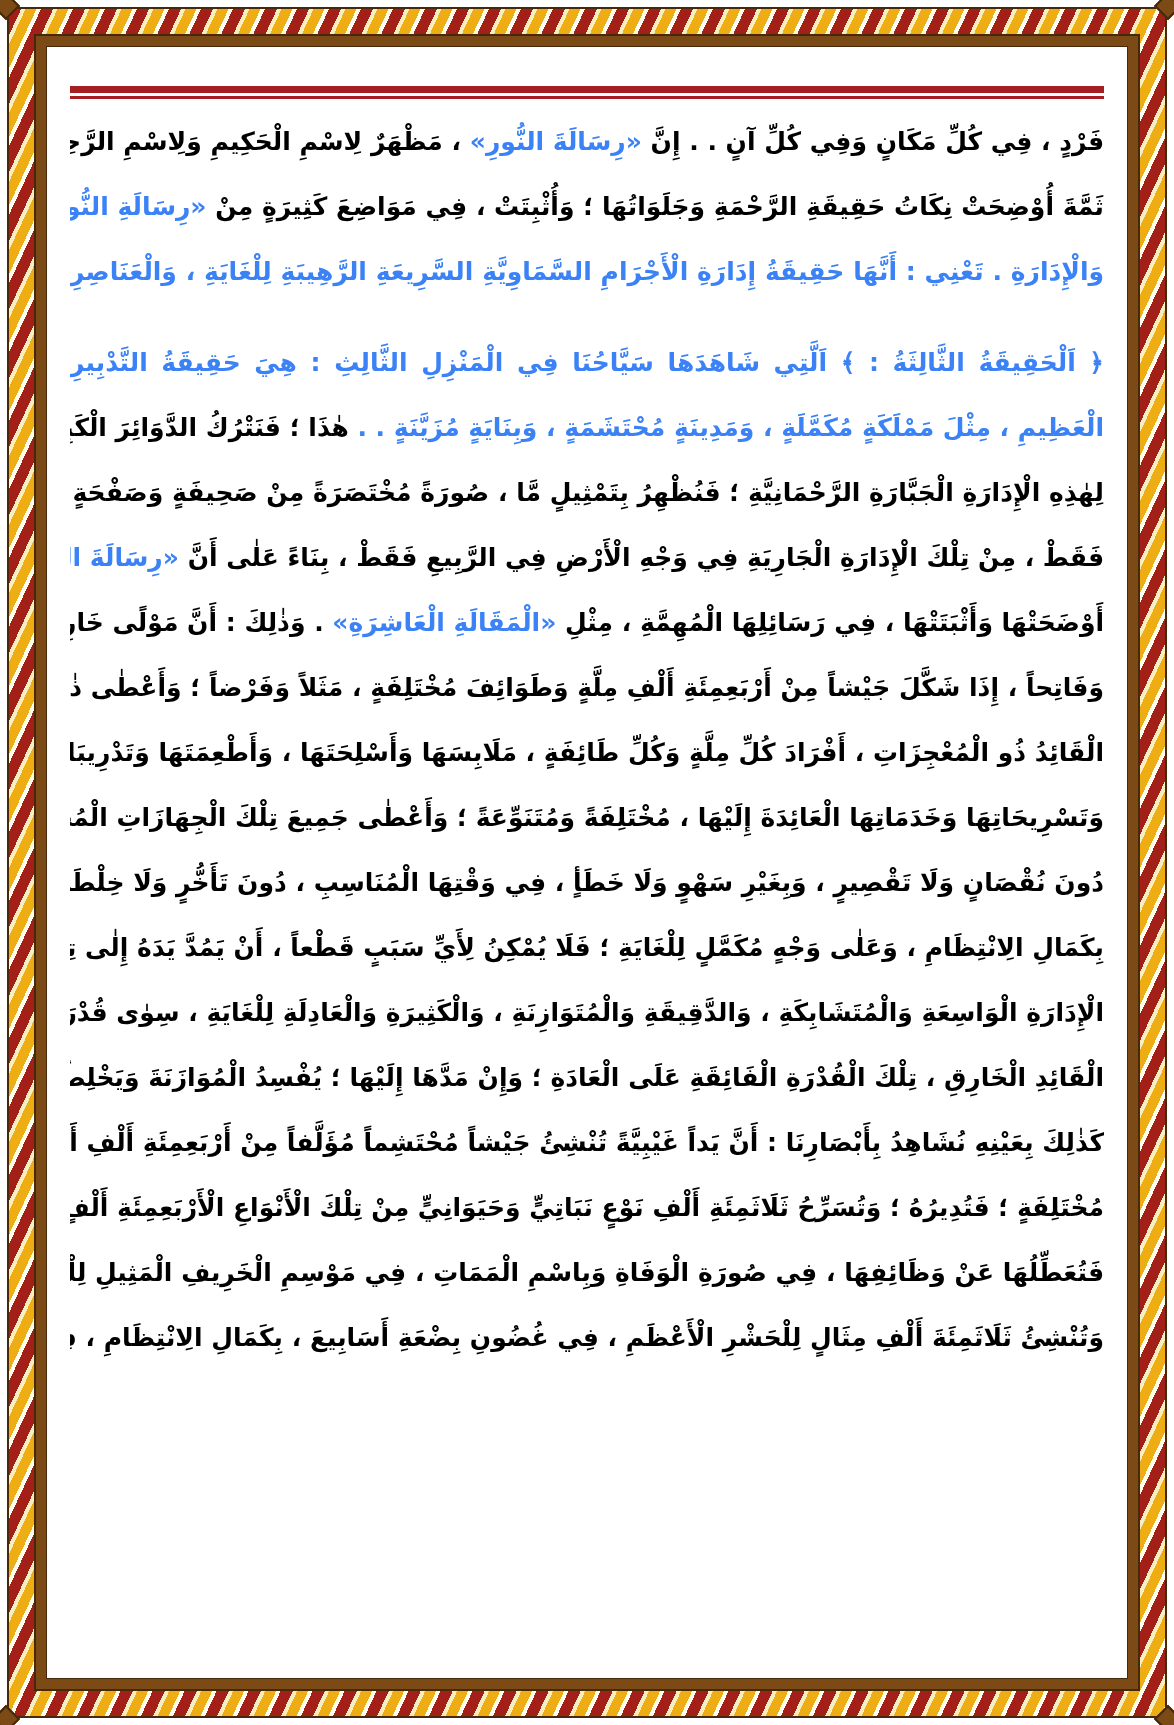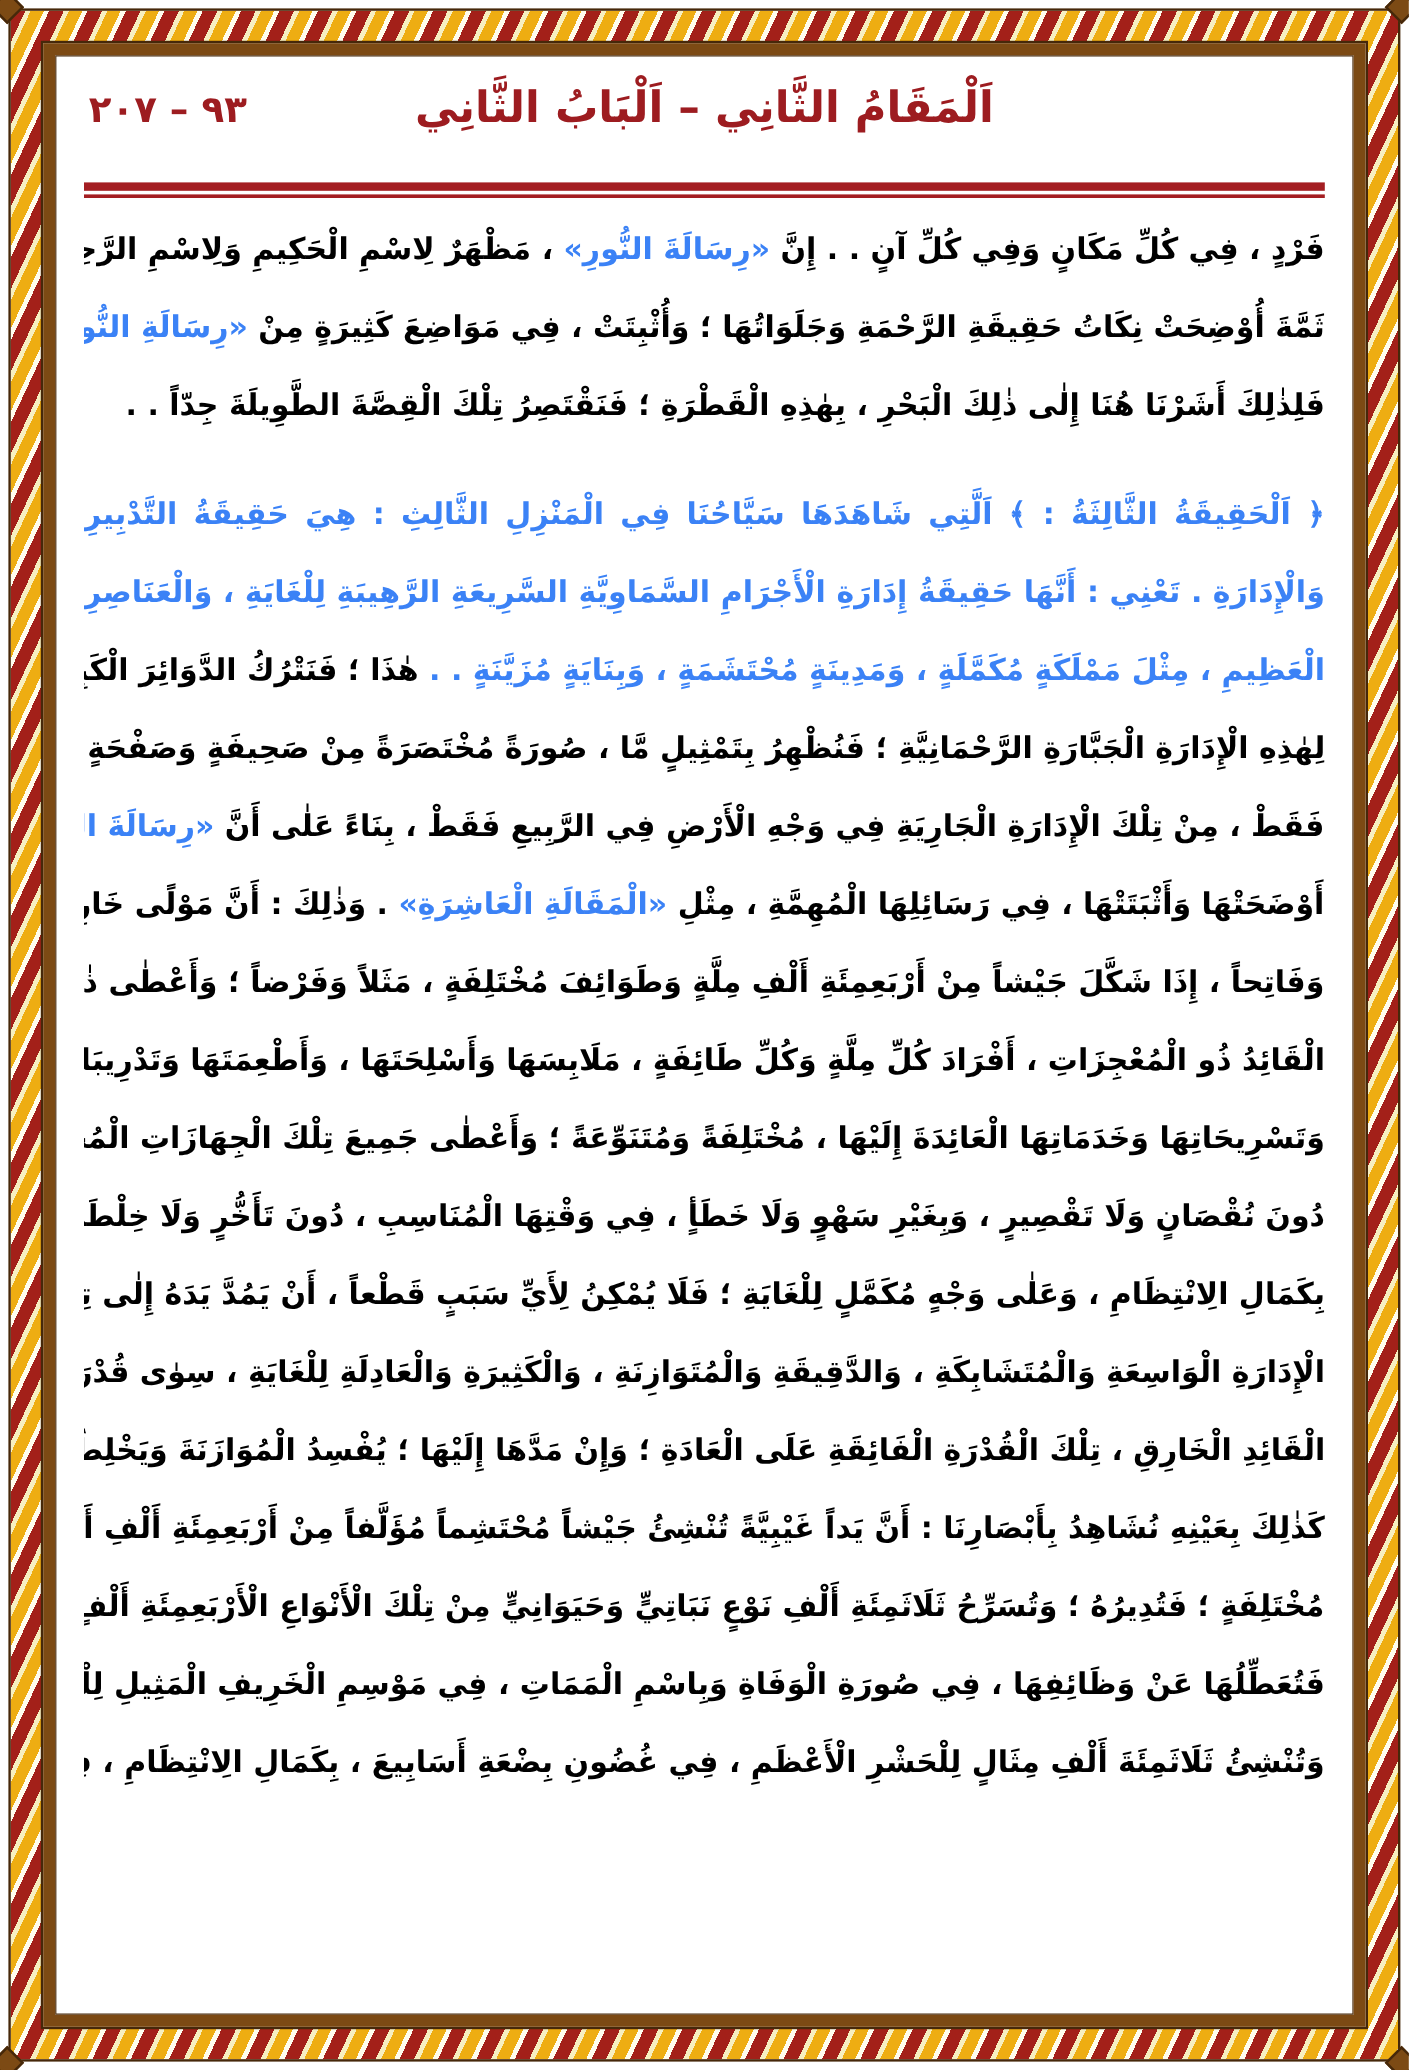--- a/index.html
+++ b/index.html
@@ -101,33 +101,28 @@
 <div class="page">
   <div class="finial tl"></div>
   <div class="finial tr"></div>
   <div class="finial bl"></div>
   <div class="finial br"></div>
 
   <div class="frame-band">
     <div class="frame-inner">
       <div class="content">
 
-        <div class="page-header">
-          <div class="page-number">٩٣ – ٢٠٧</div>
-          <h1 class="page-title">اَلْمَقَامُ الثَّانِي – اَلْبَابُ الثَّانِي</h1>
-        </div>
 
         <div class="double-rule"></div>
 
         <div class="body-text" id="body-text" dir="rtl">
             <div class="line"><span class="seg-black">فَرْدٍ ، فِي كُلِّ مَكَانٍ وَفِي كُلِّ آنٍ . . إِنَّ </span><span class="seg-red">«رِسَالَةَ النُّورِ»</span><span class="seg-black"> ، مَظْهَرٌ لِاسْمِ الْحَكِيمِ وَلِاسْمِ الرَّحِيمِ ؛ فَمِنْ</span></div>
             <div class="line"><span class="seg-black">ثَمَّةَ أُوْضِحَتْ نِكَاتُ حَقِيقَةِ الرَّحْمَةِ وَجَلَوَاتُهَا ؛ وَأُثْبِتَتْ ، فِي مَوَاضِعَ كَثِيرَةٍ مِنْ </span><span class="seg-red">«رِسَالَةِ النُّورِ»</span></div>
-            <div class="line flush"><span class="seg-black">فَلِذٰلِكَ أَشَرْنَا هُنَا إِلٰى ذٰلِكَ الْبَحْرِ ، بِهٰذِهِ الْقَطْرَةِ ؛ فَنَقْتَصِرُ تِلْكَ الْقِصَّةَ الطَّوِيلَةَ جِدّاً . .</span></div>
+            <div class="line"><span class="seg-red">وَالْإِدَارَةِ . تَعْنِي : أَنَّهَا حَقِيقَةُ إِدَارَةِ الْأَجْرَامِ السَّمَاوِيَّةِ السَّرِيعَةِ الرَّهِيبَةِ لِلْغَايَةِ ، وَالْعَنَاصِرِ</span></div>
             <div class="line space-before"><span class="seg-red">﴿ اَلْحَقِيقَةُ الثَّالِثَةُ : ﴾ اَلَّتِي شَاهَدَهَا سَيَّاحُنَا فِي الْمَنْزِلِ الثَّالِثِ : هِيَ حَقِيقَةُ التَّدْبِيرِ</span></div>
-            <div class="line"><span class="seg-red">وَالْإِدَارَةِ . تَعْنِي : أَنَّهَا حَقِيقَةُ إِدَارَةِ الْأَجْرَامِ السَّمَاوِيَّةِ السَّرِيعَةِ الرَّهِيبَةِ لِلْغَايَةِ ، وَالْعَنَاصِرِ</span></div>
             <div class="line"><span class="seg-red">الْعَظِيمِ ، مِثْلَ مَمْلَكَةٍ مُكَمَّلَةٍ ، وَمَدِينَةٍ مُحْتَشَمَةٍ ، وَبِنَايَةٍ مُزَيَّنَةٍ . . </span><span class="seg-black">هٰذَا ؛ فَنَتْرُكُ الدَّوَائِرَ الْكَبِيرَةَ</span></div>
             <div class="line"><span class="seg-black">لِهٰذِهِ الْإِدَارَةِ الْجَبَّارَةِ الرَّحْمَانِيَّةِ ؛ فَنُظْهِرُ بِتَمْثِيلٍ مَّا ، صُورَةً مُخْتَصَرَةً مِنْ صَحِيفَةٍ وَصَفْحَةٍ وَاحِدَةٍ</span></div>
             <div class="line"><span class="seg-black">فَقَطْ ، مِنْ تِلْكَ الْإِدَارَةِ الْجَارِيَةِ فِي وَجْهِ الْأَرْضِ فِي الرَّبِيعِ فَقَطْ ، بِنَاءً عَلٰى أَنَّ </span><span class="seg-red">«رِسَالَةَ النُّورِ»</span></div>
             <div class="line"><span class="seg-black">أَوْضَحَتْهَا وَأَثْبَتَتْهَا ، فِي رَسَائِلِهَا الْمُهِمَّةِ ، مِثْلِ </span><span class="seg-red">«الْمَقَالَةِ الْعَاشِرَةِ»</span><span class="seg-black"> . وَذٰلِكَ : أَنَّ مَوْلًى خَارِقاً</span></div>
             <div class="line"><span class="seg-black">وَفَاتِحاً ، إِذَا شَكَّلَ جَيْشاً مِنْ أَرْبَعِمِئَةِ أَلْفِ مِلَّةٍ وَطَوَائِفَ مُخْتَلِفَةٍ ، مَثَلاً وَفَرْضاً ؛ وَأَعْطٰى ذٰلِكَ</span></div>
             <div class="line"><span class="seg-black">الْقَائِدُ ذُو الْمُعْجِزَاتِ ، أَفْرَادَ كُلِّ مِلَّةٍ وَكُلِّ طَائِفَةٍ ، مَلَابِسَهَا وَأَسْلِحَتَهَا ، وَأَطْعِمَتَهَا وَتَدْرِيبَاتِهَا ،</span></div>
             <div class="line"><span class="seg-black">وَتَسْرِيحَاتِهَا وَخَدَمَاتِهَا الْعَائِدَةَ إِلَيْهَا ، مُخْتَلِفَةً وَمُتَنَوِّعَةً ؛ وَأَعْطٰى جَمِيعَ تِلْكَ الْجِهَازَاتِ الْمُخْتَلِفَةِ ،</span></div>
             <div class="line"><span class="seg-black">دُونَ نُقْصَانٍ وَلَا تَقْصِيرٍ ، وَبِغَيْرِ سَهْوٍ وَلَا خَطَأٍ ، فِي وَقْتِهَا الْمُنَاسِبِ ، دُونَ تَأَخُّرٍ وَلَا خِلْطَةٍ ،</span></div>
             <div class="line"><span class="seg-black">بِكَمَالِ الِانْتِظَامِ ، وَعَلٰى وَجْهٍ مُكَمَّلٍ لِلْغَايَةِ ؛ فَلَا يُمْكِنُ لِأَيِّ سَبَبٍ قَطْعاً ، أَنْ يَمُدَّ يَدَهُ إِلٰى تِلْكَ</span></div>
             <div class="line"><span class="seg-black">الْإِدَارَةِ الْوَاسِعَةِ وَالْمُتَشَابِكَةِ ، وَالدَّقِيقَةِ وَالْمُتَوَازِنَةِ ، وَالْكَثِيرَةِ وَالْعَادِلَةِ لِلْغَايَةِ ، سِوٰى قُدْرَةِ ذٰلِكَ</span></div>

